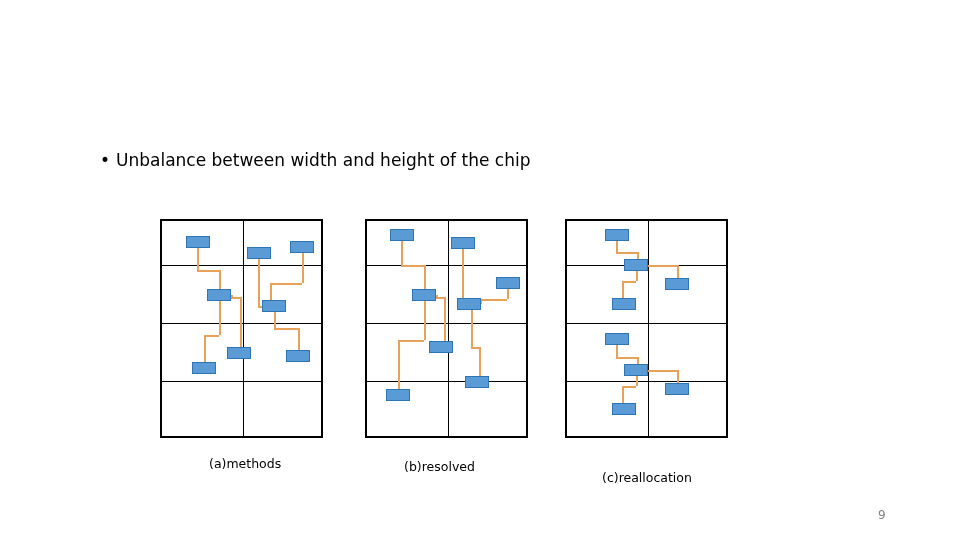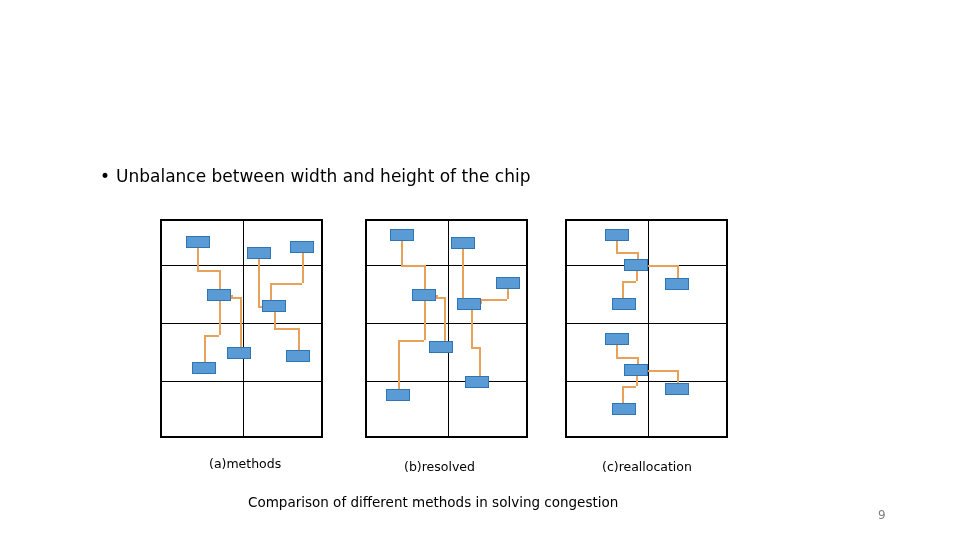--- a/index.html
+++ b/index.html
@@ -43,21 +43,21 @@
     left: 100px;
     font-size: 17px;
     line-height: 1.2;
     white-space: nowrap;
   }
   .bullet-dot {
     display: inline-block;
     width: 16px;
   }
   #bullet-motivation { top: 114px; }
-  #bullet-unbalance  { top: 150px; margin-top: 16px; }
+  #bullet-unbalance  { top: 150px; }
   #bullet-cannot     { top: 181px; }
 
   
   #figure-group {
     position: absolute;
     left: 0;
     top: 0;
     width: 960px;
     height: 540px;
   }
@@ -94,21 +94,21 @@
   }
 
   .fig-caption {
     position: absolute;
     font-size: 12.5px;
     color: #000000;
     white-space: nowrap;
   }
   #caption-origin       { left: 209px; top: 456px; }
   #caption-spreading    { left: 404px; top: 459px; }
-  #caption-reallocation { left: 602px; top: 459px; }
+  #caption-reallocation { left: 602px; top: 470px; }
 
   #figure-maincaption {
     position: absolute;
     left: 248px;
     top: 494px;
     font-size: 13.5px;
     white-space: nowrap;
     color: #000000;
   }
   #page-number {
@@ -223,17 +223,16 @@
         <div class="node" style="left: 57px; top: 143px; width: 24px; height: 12px; background: rgb(91, 155, 213); border-color: rgb(46, 117, 182);"></div>
         <div class="node" style="left: 98px; top: 162px; width: 24px; height: 12px; background: rgb(91, 155, 213); border-color: rgb(46, 117, 182);"></div>
         <div class="node" style="left: 45px; top: 182px; width: 24px; height: 12px; background: rgb(91, 155, 213); border-color: rgb(46, 117, 182);"></div>
       </div>
     </div>
 
   <div class="fig-caption" id="caption-origin">(a)methods</div>
   <div class="fig-caption" id="caption-spreading">(b)resolved</div>
   <div class="fig-caption" id="caption-reallocation">(c)reallocation</div>
 
-  <div id="figure-maincaption">Comparison of different methods in solving congestion</div>
 
   <div id="page-number">9</div>
 
 </div>
 
 </body></html>

